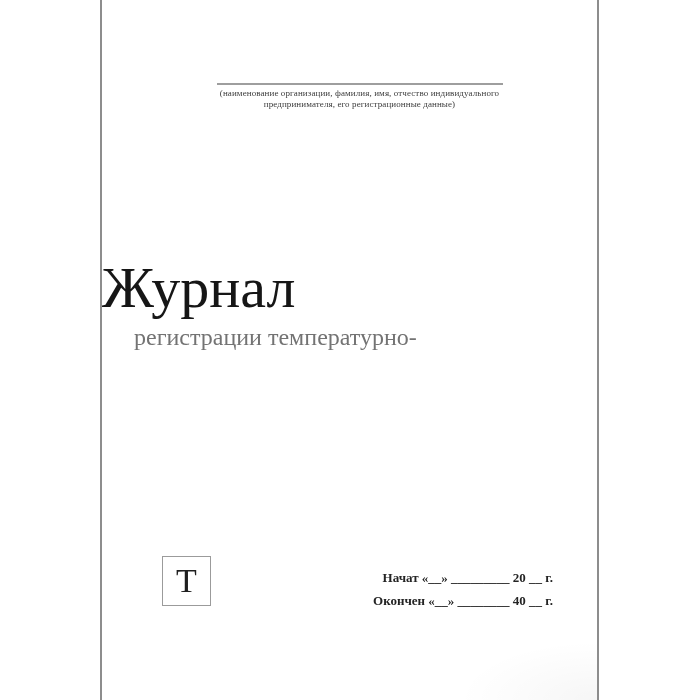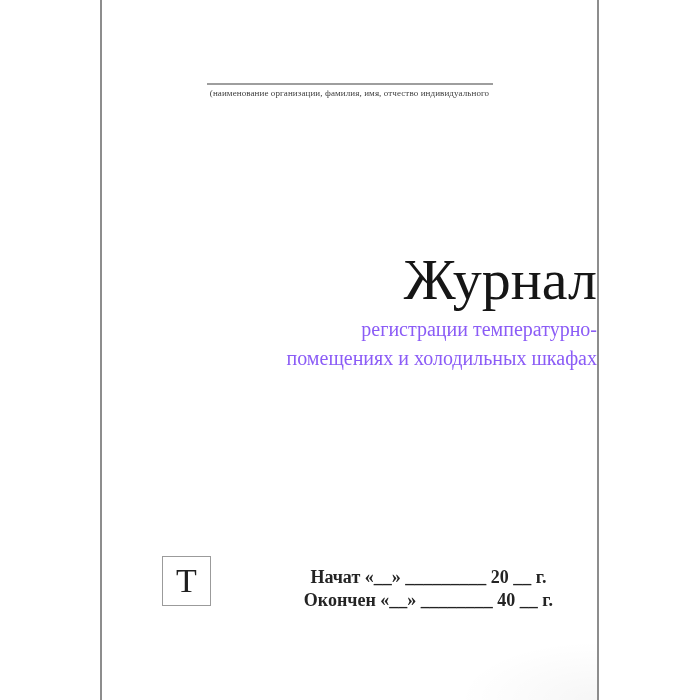--- a/index.html
+++ b/index.html
@@ -33,57 +33,58 @@
     bottom: 0;
     width: 140px;
     height: 60px;
     background: radial-gradient(ellipse at 100% 100%, rgba(0,0,0,0.035), rgba(0,0,0,0) 70%);
     pointer-events: none;
   }
 
   .org-block {
     position: absolute;
     top: 83px;
-    left: 0;
+    left: 10px;
     width: 100%;
     text-align: center;
   }
   .org-line {
     width: 286px;
     height: 0;
     border: none;
     border-top: 2px solid #9e9e9e;
     margin: 0 auto 3px auto;
   }
   .org-caption {
     font-size: 9px;
     line-height: 11px;
     color: #3c3c3c;
     letter-spacing: 0.1px;
   }
 
   .title-block {
     position: absolute;
-    top: 248px;
+    top: 256px;
     left: 0;
     width: 100%;
-    text-align: right;
+    text-align: left;
   }
   .title {
     margin: 0;
     font-size: 58px;
     line-height: 64px;
     font-weight: 400;
     color: #161616;
   }
   .subtitle {
     margin-top: 3px;
-    font-size: 20px;
+    font-size: 24px;
     line-height: 29px;
-    color: #8b5cf6;
+    color: #737373;
+    padding-left: 32px;
   }
 
   .letter-box {
     position: absolute;
     left: 60px;
     top: 556px;
     width: 47px;
     height: 48px;
     border: 1px solid #9b9b9b;
     background: #ffffff;
@@ -91,43 +92,43 @@
     align-items: center;
     justify-content: center;
     font-size: 34px;
     color: #1f1f1f;
   }
 
   .date-block {
     position: absolute;
     right: 44px;
     top: 566px;
-    text-align: center;
-    font-size: 18px;
+    text-align: right;
+    font-size: 13px;
     font-weight: 700;
     line-height: 23px;
     color: #242424;
     white-space: nowrap;
   }
 </style>
 </head>
 <body>
 
 <div class="page">
 
   <div class="org-block">
     <div class="org-line"></div>
     <div class="org-caption">(наименование организации, фамилия, имя, отчество индивидуального</div>
+    <div class="org-caption">предпринимателя, его регистрационные данные)</div>
   </div>
 
   <div class="title-block">
     <h1 class="title">Журнал</h1>
     <div class="subtitle">
       <div>регистрации температурно-</div>
-      <div>помещениях и холодильных шкафах</div>
     </div>
   </div>
 
   <div class="letter-box">
     <span>Т</span>
   </div>
 
   <div class="date-block">
     <div>Начат «__» _________ 20 __ г.</div>
     <div>Окончен «__» ________ 40 __ г.</div>

